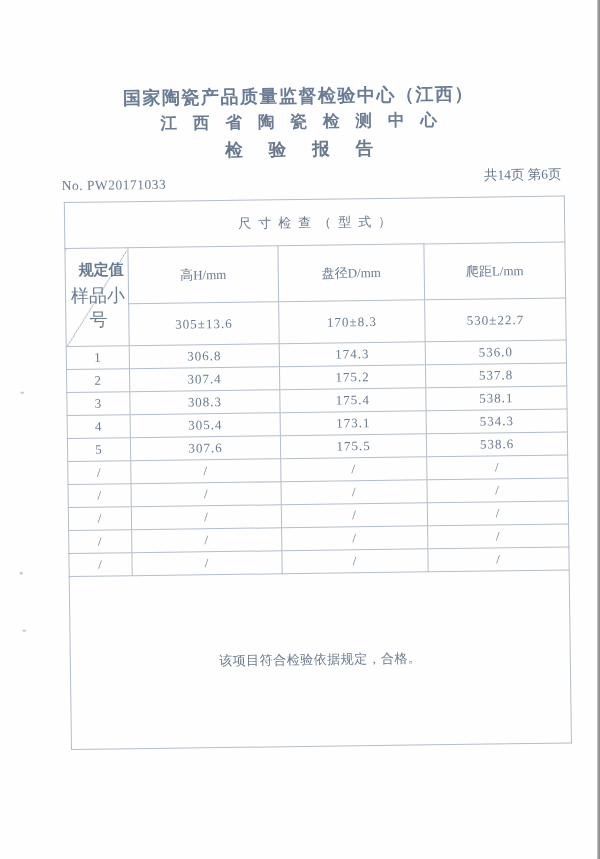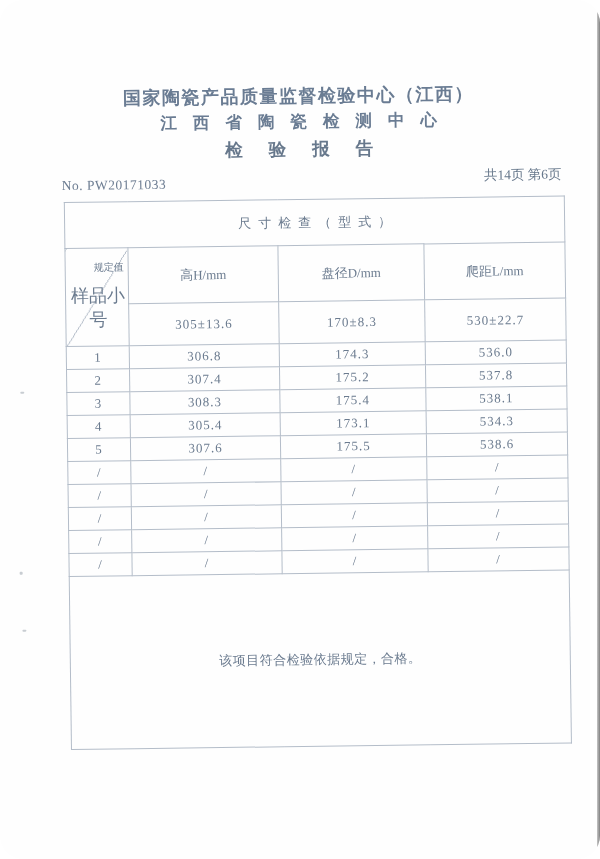--- a/index.html
+++ b/index.html
@@ -2,21 +2,20 @@
 <html><head>
 <meta charset="utf-8">
 <title>Document</title>
 <style>
   html,body{margin:0;padding:0;background:#ffffff;}
   .paper{
     position:relative;width:600px;height:859px;overflow:hidden;
     background:#fefefe;
     font-family:"Liberation Serif","DejaVu Serif",serif;
     color:#6e7e93;
-    border-radius:23px;
   }
   
   .edge-strip{
     position:absolute;right:0;top:0;width:3px;height:100%;
     background:linear-gradient(to right,#c6c6c6,#7f7f7f);
   }
   
   .rot{
     position:absolute;left:0;top:0;width:100%;height:100%;
     transform:rotate(-0.75deg);
@@ -54,21 +53,21 @@
     height:45px;font-size:14.5px;letter-spacing:7px;text-indent:7px;color:#66788c;
   }
   td.col-head{height:55px;font-size:13px;}
   td.spec{height:41px;letter-spacing:1px;}
   tr.data-row td{height:22px;font-size:13px;letter-spacing:1px;}
   td.corner{
     position:relative;
     background-image:linear-gradient(to bottom right,
       transparent 49.6%,#b4bdc9 49.6%,#b4bdc9 50.4%,transparent 50.4%);
   }
-  .corner-top{position:absolute;top:12px;right:4px;font-size:10px;}
+  .corner-top{position:absolute;top:12px;right:4px;font-size:15px;font-weight:bold;}
   .corner-bottom{position:absolute;bottom:14px;left:2px;font-size:18px;}
   td.conclusion{
     height:172px;text-align:left;vertical-align:top;
     padding:4px 6px;font-size:13px;letter-spacing:.5px;color:#6b7b8f;
   }
   
   .speck{position:absolute;background:#9aa4ad;opacity:.55;border-radius:1px;}
   .speck.s1{left:18px;top:388px;width:4px;height:2px;}
   .speck.s2{left:15px;top:568px;width:3px;height:3px;}
   .speck.s3{left:17px;top:626px;width:4px;height:2px;}

